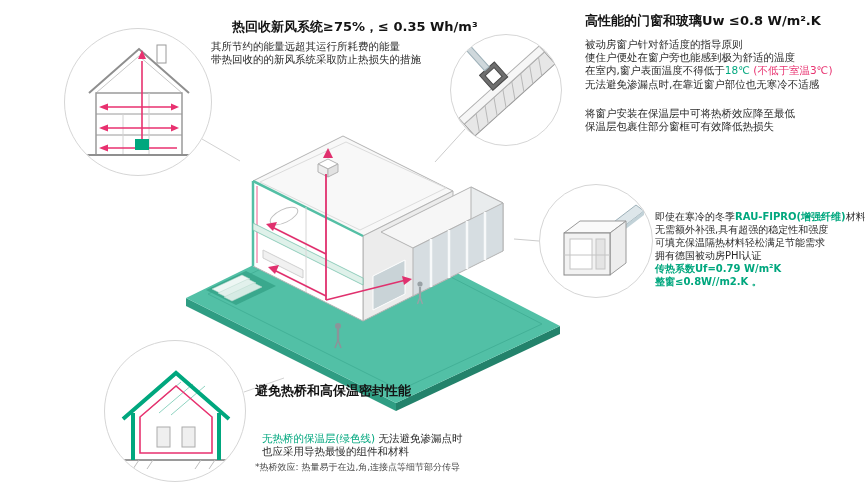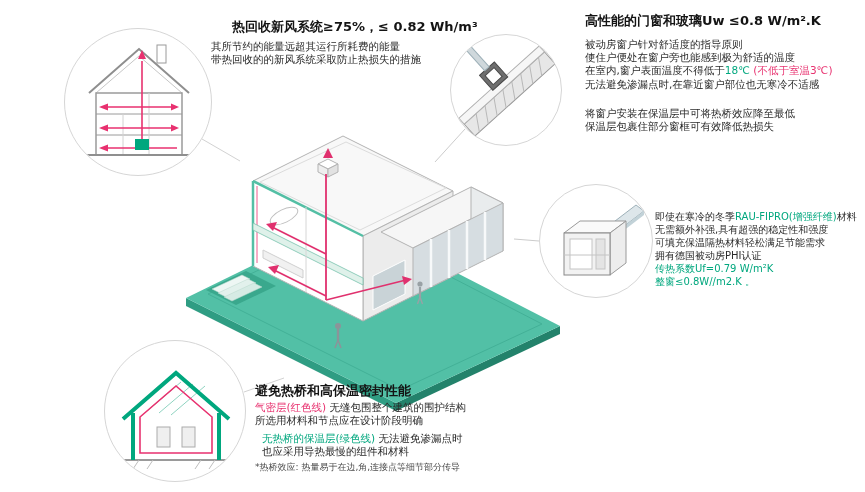--- a/index.html
+++ b/index.html
@@ -12,21 +12,21 @@
     background: #fff; overflow: hidden; z-index: 3;
   }
   .overlay { position: absolute; left: 0; top: 0; z-index: 2; pointer-events: none; }
   .house-wrap { position: absolute; z-index: 1; }
   .txt { position: absolute; z-index: 4; }
   .title { font-weight: bold; font-size: 13px; color: #141414; white-space: nowrap; }
   .body { font-size: 10.5px; color: #2b2b2b; line-height: 13.2px; }
   .body.small { font-size: 10px; line-height: 13px; }
   .teal { color: #00a77e; }
   .red { color: #e8316f; }
-  .bold { font-weight: normal; }
+  .bold { font-weight: bold; }
   .footnote { font-size: 9px; color: #4a4a4a; }
   .line { white-space: nowrap; }
 </style>
 </head>
 <body>
 
 <div class="canvas">
 
   <svg class="overlay" width="865" height="492">
     <line x1="202" y1="139" x2="240" y2="161" stroke="#d2d2d2" stroke-width="1"></line>
@@ -172,21 +172,21 @@
       <path d="M30,68 L64,39 M42,70 L76,41 M54,72 L88,43 M66,74 L100,45" stroke="#8fd3c0" stroke-width="1"></path>
       <path d="M18,78 L71,32 L124,78" fill="none" stroke="#00a77e" stroke-width="4"></path>
       <line x1="28" y1="72" x2="28" y2="119" stroke="#00a77e" stroke-width="4"></line>
       <line x1="114" y1="72" x2="114" y2="119" stroke="#00a77e" stroke-width="4"></line>
       <path d="M35,76 L71,45 L107,76 L107,112 L35,112 Z" fill="none" stroke="#e8316f" stroke-width="1.6"></path>
       <rect x="52" y="86" width="13" height="20" fill="#efefef" stroke="#ababab"></rect>
       <rect x="77" y="86" width="13" height="20" fill="#efefef" stroke="#ababab"></rect>
     </svg>
   </div>
 
-  <div class="txt title" style="left:232px; top:18px;">热回收新风系统≥75%，≤ 0.82 Wh/m³</div>
+  <div class="txt title" style="left:232px; top:18px;">热回收新风系统≥75%，≤ 0.35 Wh/m³</div>
   <div class="txt body" style="left:211px; top:40px; width:260px;">
     <div class="line">其所节约的能量远超其运行所耗费的能量</div>
     <div class="line">带热回收的的新风系统采取防止热损失的措施</div>
   </div>
 
   <div class="txt title" style="left:585px; top:12px;">高性能的门窗和玻璃Uw ≤0.8 W/m².K</div>
   <div class="txt body" style="left:585px; top:38px; width:278px;">
     <div class="line">被动房窗户针对舒适度的指导原则</div>
     <div class="line">使住户便处在窗户旁也能感到极为舒适的温度</div>
     <div class="line">
@@ -204,26 +204,20 @@
       <span>即使在寒冷的冬季</span><span class="teal bold">RAU-FIPRO(增强纤维)</span><span>材料</span>
     </div>
     <div class="line">无需额外补强,具有超强的稳定性和强度</div>
     <div class="line">可填充保温隔热材料轻松满足节能需求</div>
     <div class="line">拥有德国被动房PHI认证</div>
     <div class="line teal bold">传热系数Uf=0.79 W/m²K</div>
     <div class="line teal bold">整窗≤0.8W//m2.K 。</div>
   </div>
 
   <div class="txt title" style="left:255px; top:382px;">避免热桥和高保温密封性能</div>
-  <div class="txt body" style="left:255px; top:401px; width:300px;">
-    <div class="line">
-      <span class="red">气密层(红色线)</span><span> 无缝包围整个建筑的围护结构</span>
-    </div>
-    <div class="line">所选用材料和节点应在设计阶段明确</div>
-  </div>
   <div class="txt body" style="left:262px; top:432px; width:300px;">
     <div class="line">
       <span class="teal">无热桥的保温层(绿色线)</span><span> 无法避免渗漏点时</span>
     </div>
     <div class="line">也应采用导热最慢的组件和材料</div>
   </div>
   <div class="txt footnote" style="left:255px; top:461px;">*热桥效应: 热量易于在边,角,连接点等细节部分传导</div>
 
 </div>
 

